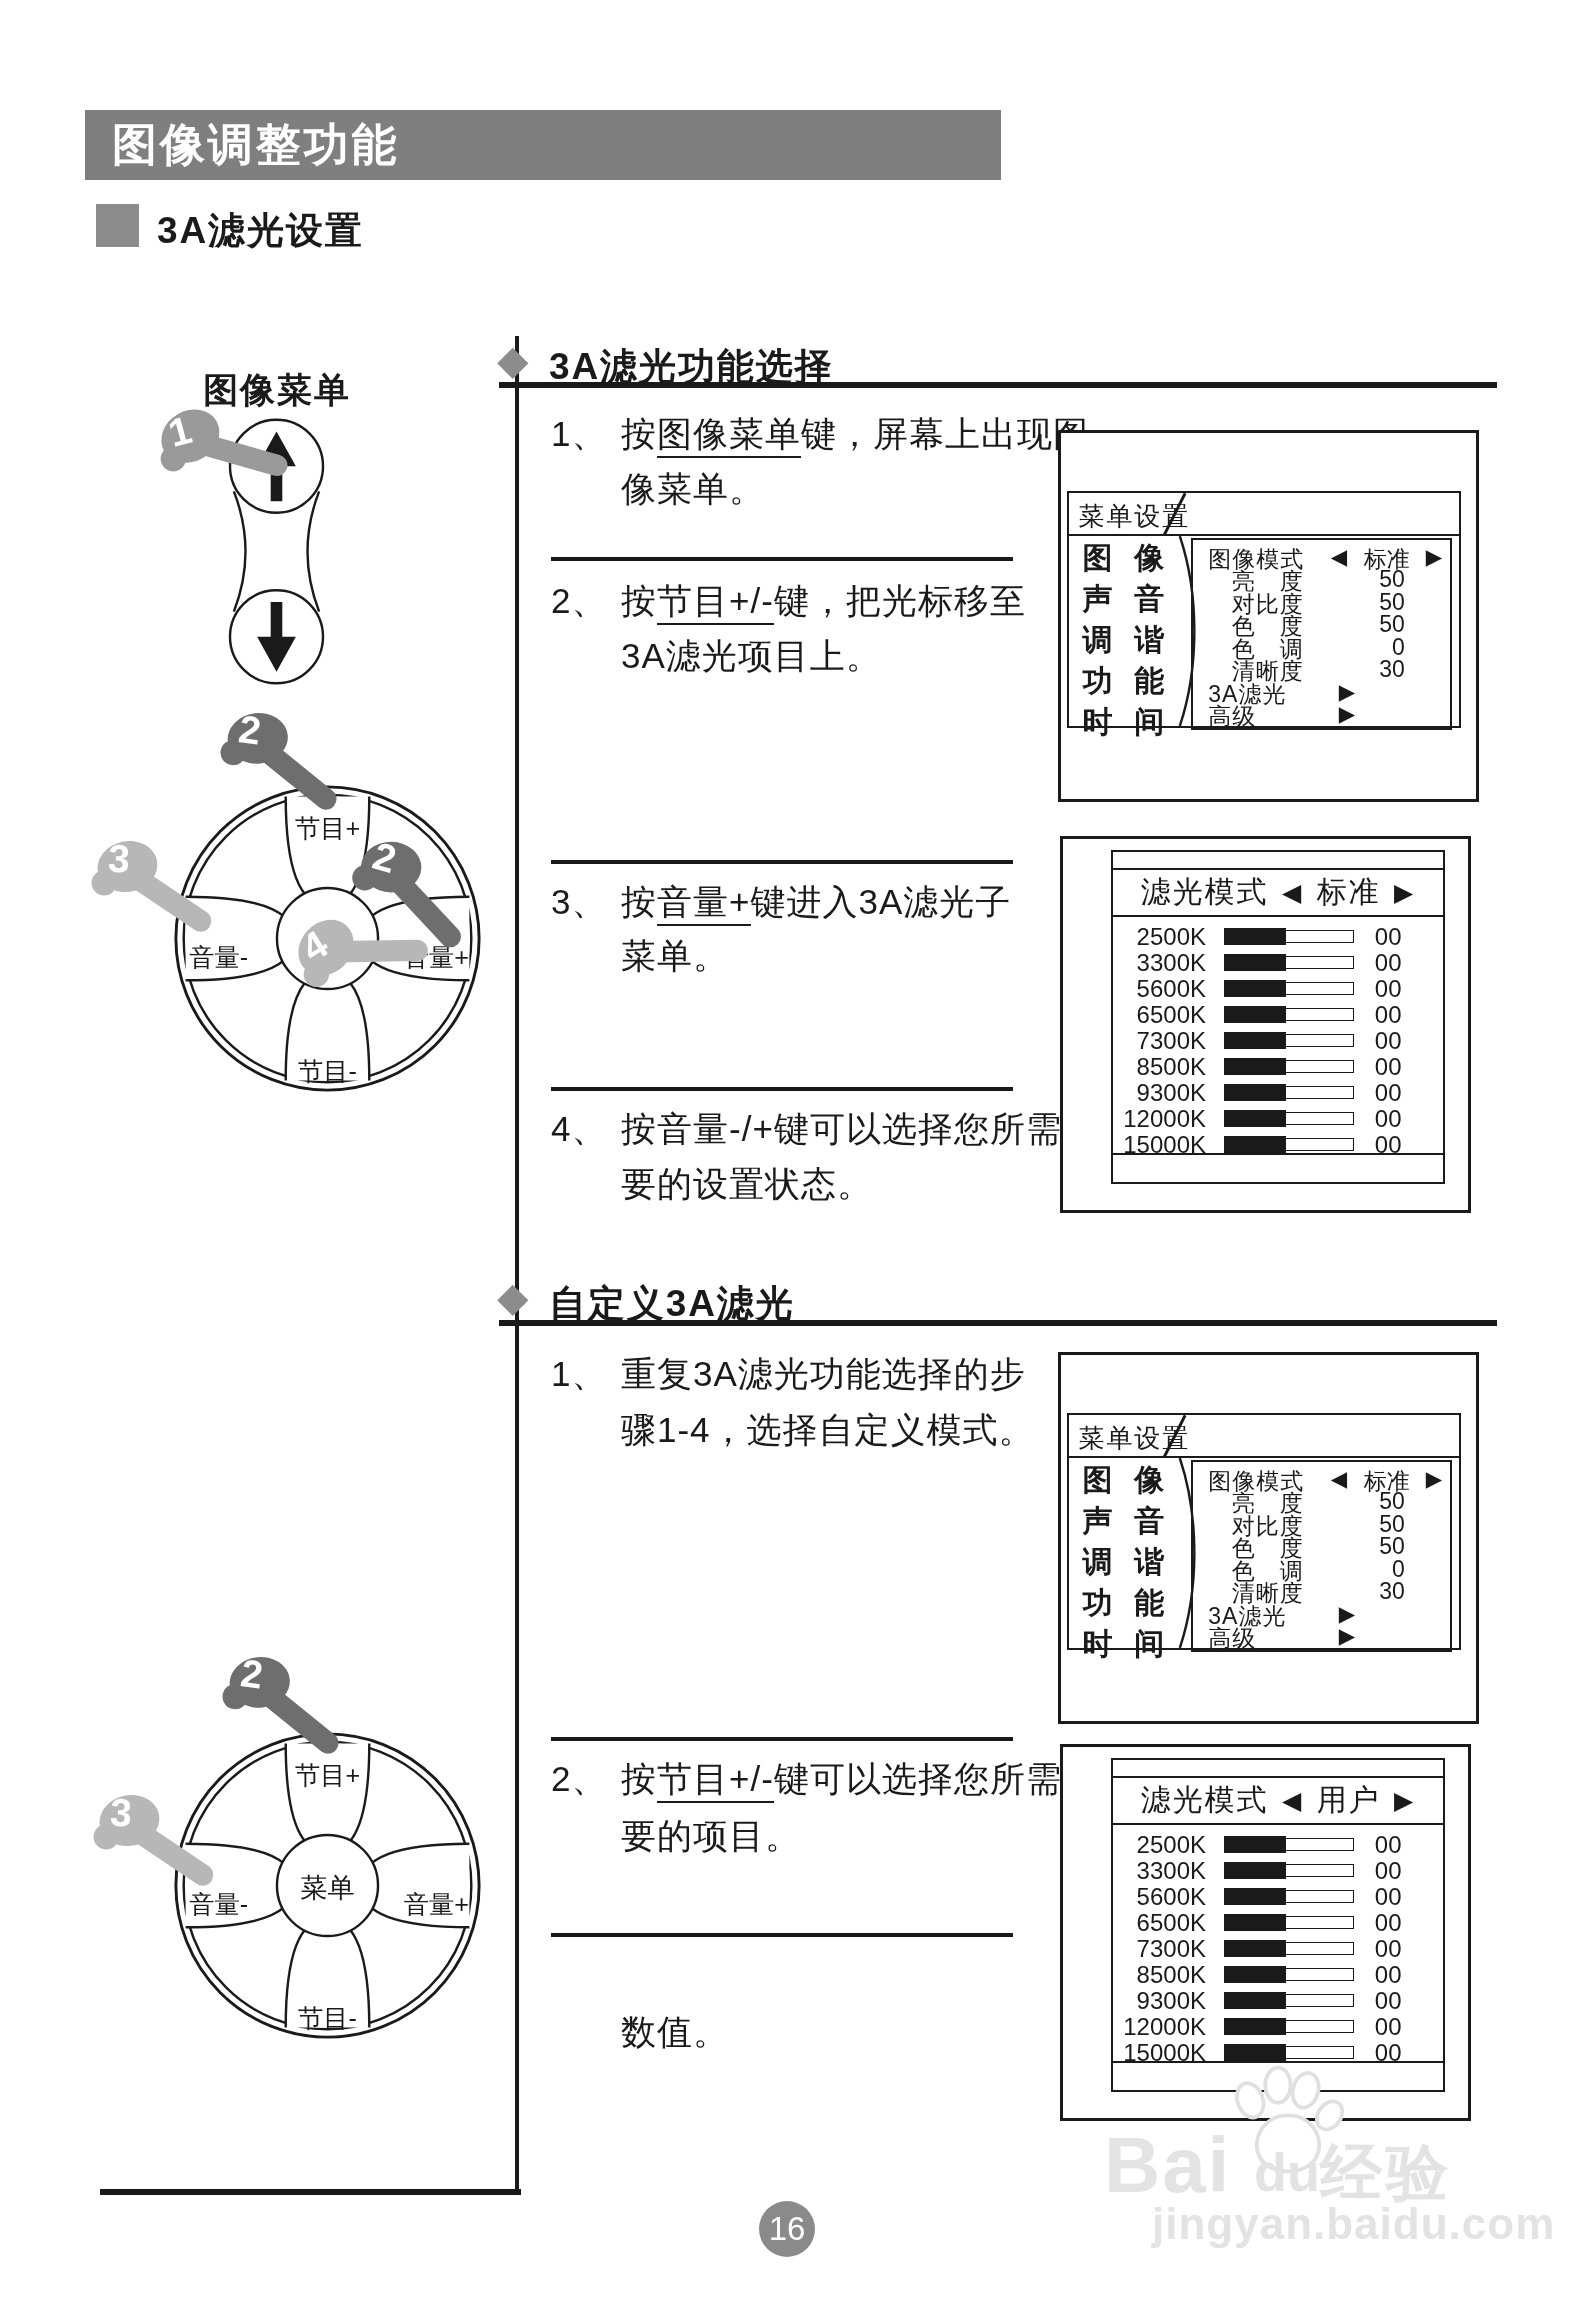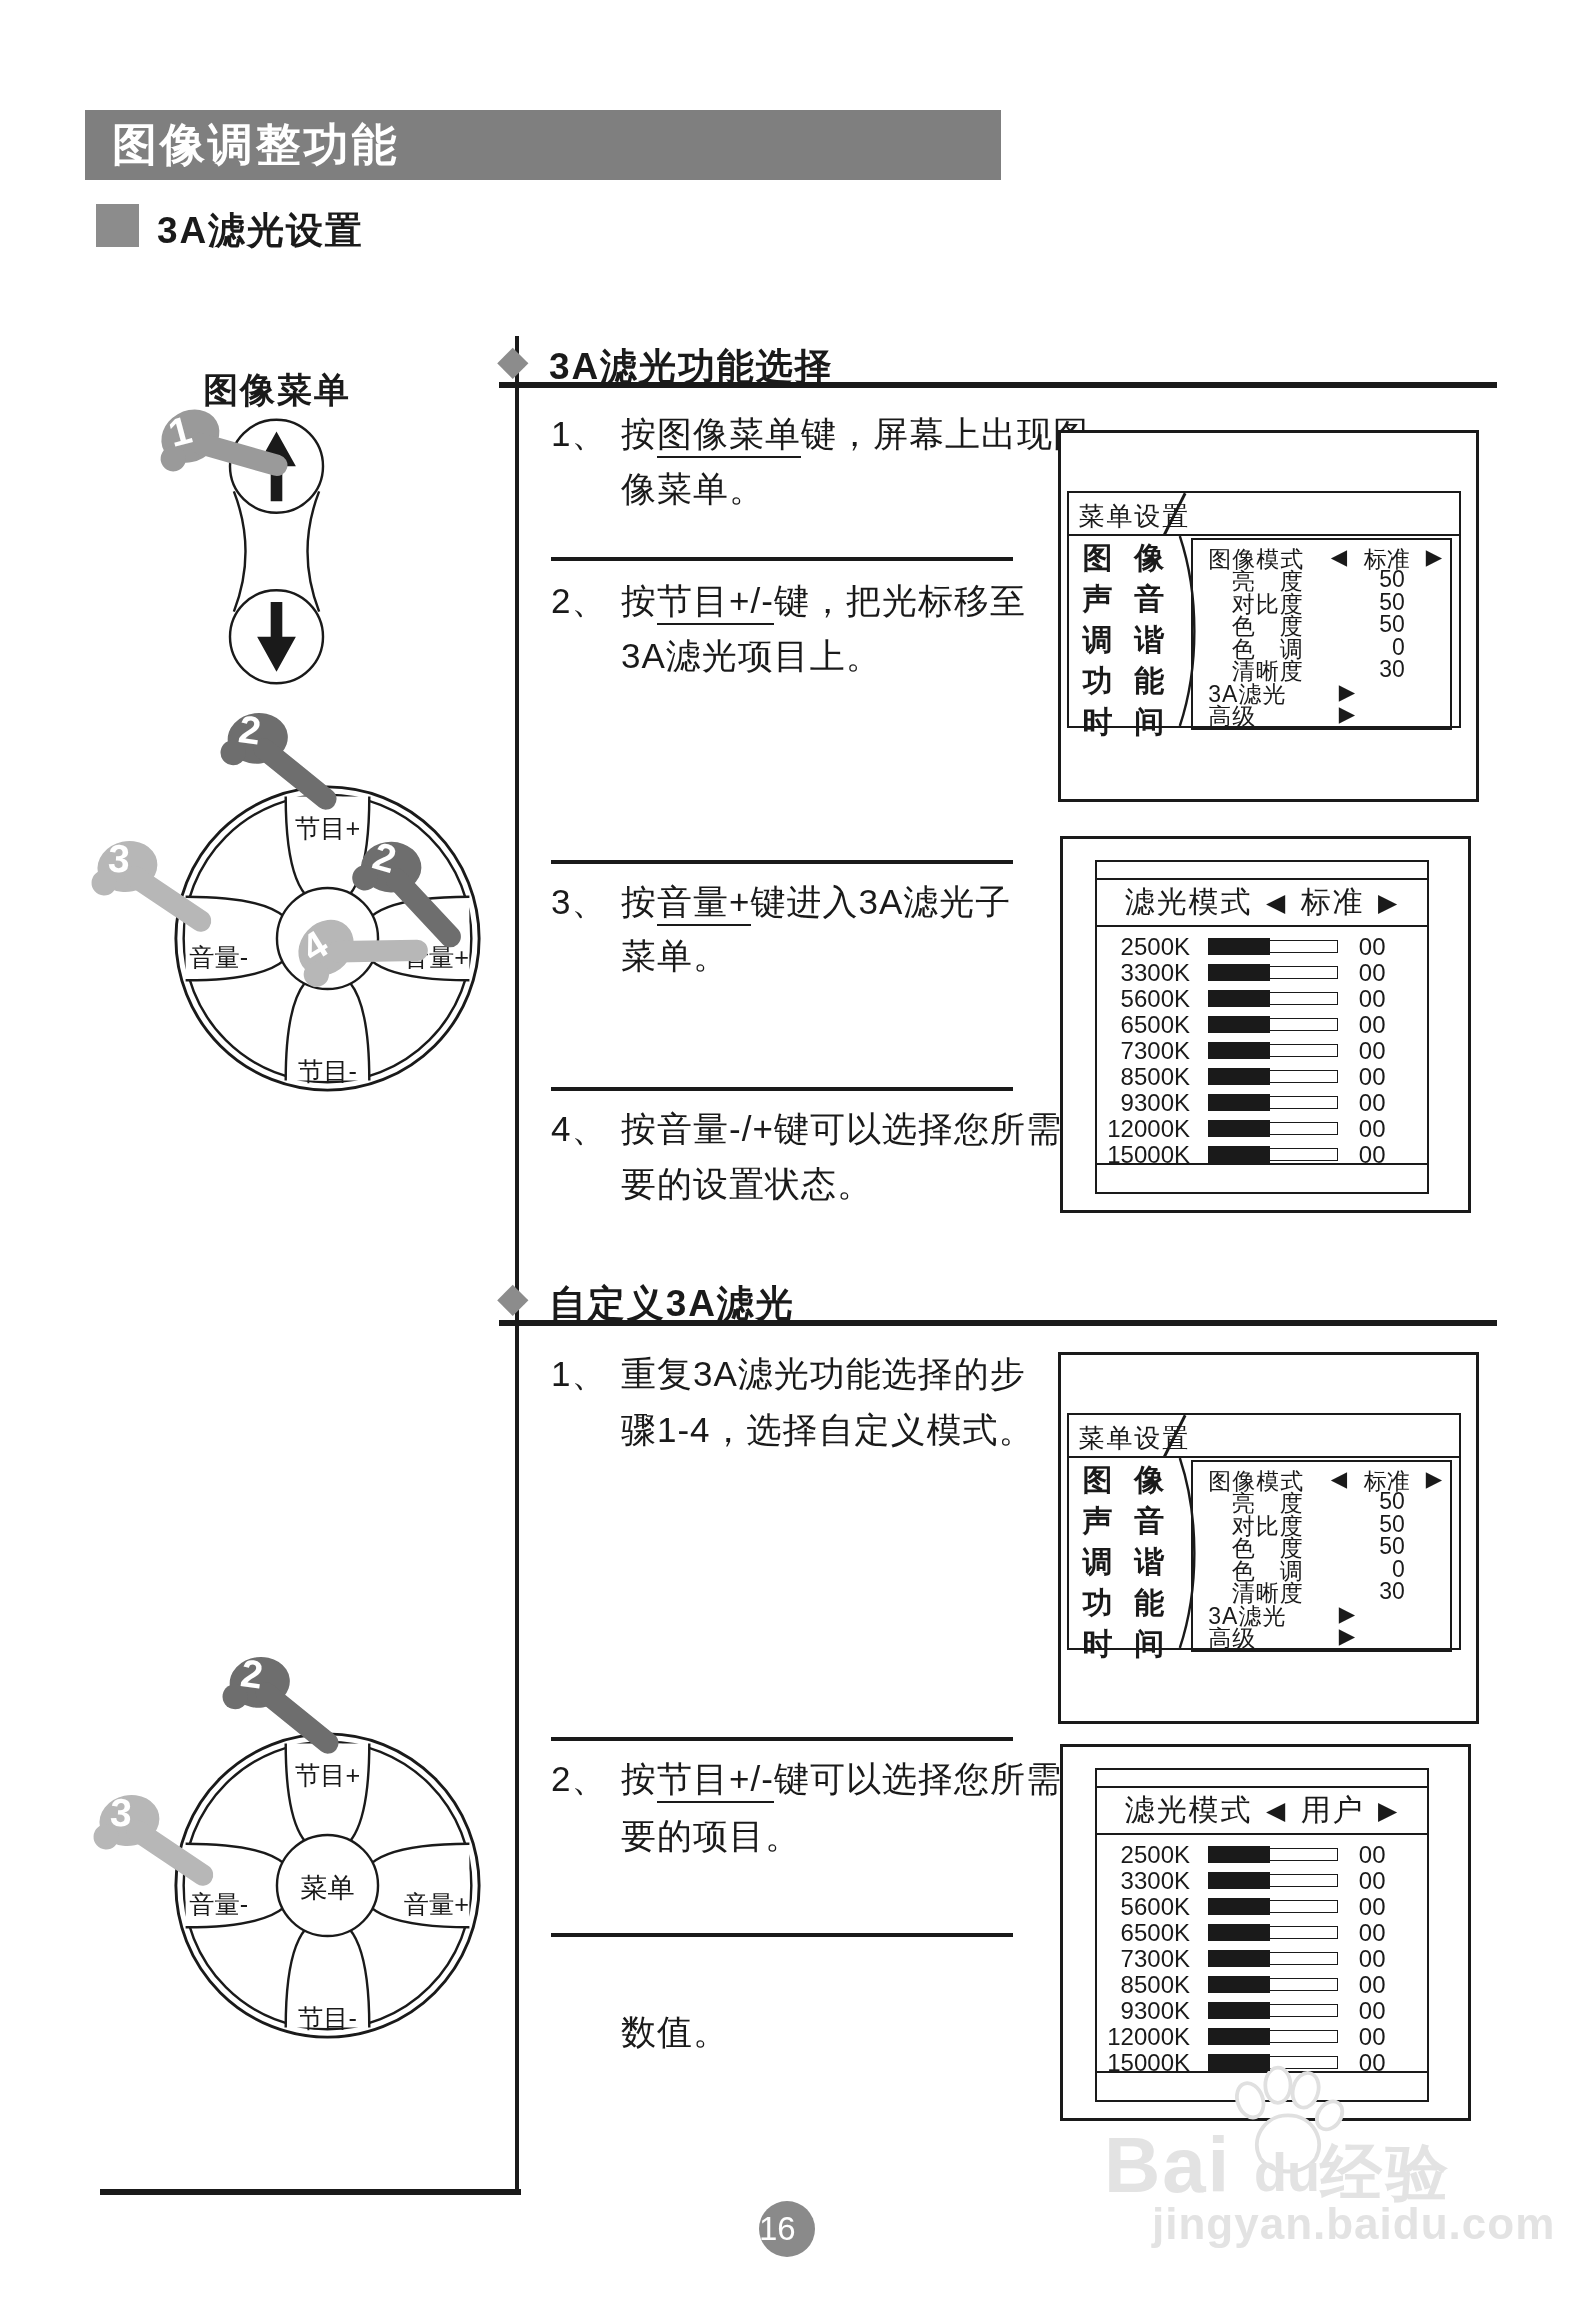--- a/index.html
+++ b/index.html
@@ -48,37 +48,37 @@
   .m-row{position:relative;height:24px;font-size:23px;}
   .m-label{position:absolute;left:15.5px;letter-spacing:1px;}
   .m-row:has(.m-arrow:empty) .m-label{left:39px;}
   .m-arrow{position:absolute;left:146px;font-size:21.3px;}
   .m-num{position:absolute;left:142px;width:70px;text-align:right;}
   .m-mode-la{position:absolute;left:138px;font-size:21.3px;}
   .m-mode-val{position:absolute;left:171px;}
   .m-mode-ra{position:absolute;left:233px;font-size:21.3px;}
   
   .filter-outer{width:405px;height:371px;}
-  .filter-inner{position:absolute;left:32px;top:10.7px;width:330px;height:330px;border:2.9px solid var(--ink);margin-top:10px;}
+  .filter-inner{position:absolute;left:48px;top:10.7px;width:330px;height:330px;border:2.9px solid var(--ink);}
   .f-header{position:absolute;left:0;right:0;top:16.5px;height:45px;border-top:2.9px solid var(--ink);
             border-bottom:2.9px solid var(--ink);display:flex;align-items:center;justify-content:center;
             gap:13.6px;font-size:30px;letter-spacing:1.9px;}
   .f-header .arr{font-size:25px;}
   .f-rows{position:absolute;left:0;right:0;top:70px;bottom:31px;display:flex;flex-direction:column;
           justify-content:space-around;padding:1.9px 0;}
   .f-row{display:flex;align-items:center;height:26px;}
   .f-k{width:93px;text-align:right;font-size:24px;}
   .f-bar{position:relative;width:130px;height:16.5px;margin-left:17.5px;}
   .f-bar .outline{position:absolute;left:0;right:0;top:1.9px;bottom:1.9px;border:1.9px solid var(--ink);}
   .f-fill{position:absolute;left:0;top:0;bottom:0;background:var(--ink);z-index:2;}
   .f-v{margin-left:21.3px;font-size:24px;}
   .f-footer{position:absolute;left:0;right:0;bottom:27px;border-top:2.9px solid var(--ink);}
   
   .page-badge{left:759px;top:2201px;width:56px;height:56px;border-radius:50%;background:var(--page-badge);
-              color:#fff;font-size:33px;display:flex;align-items:center;}
+              color:#fff;font-size:33px;display:flex;align-items:center;justify-content:center;}
   .wm{color:var(--watermark);font-weight:bold;}
   .wm-bai{left:1104px;top:2120px;font-size:78px;letter-spacing:1.9px;text-align:right;}
   .wm-du{left:1254px;top:2141px;font-size:54px;}
   .wm-jing{left:1320px;top:2131px;font-size:62px;letter-spacing:3.9px;}
   .wm-url{left:1108px;top:2199px;font-size:44px;font-weight:bold;letter-spacing:1px;margin-left:44px;}
 </style>
 </head>
 <body>
 
 <div id="page">

